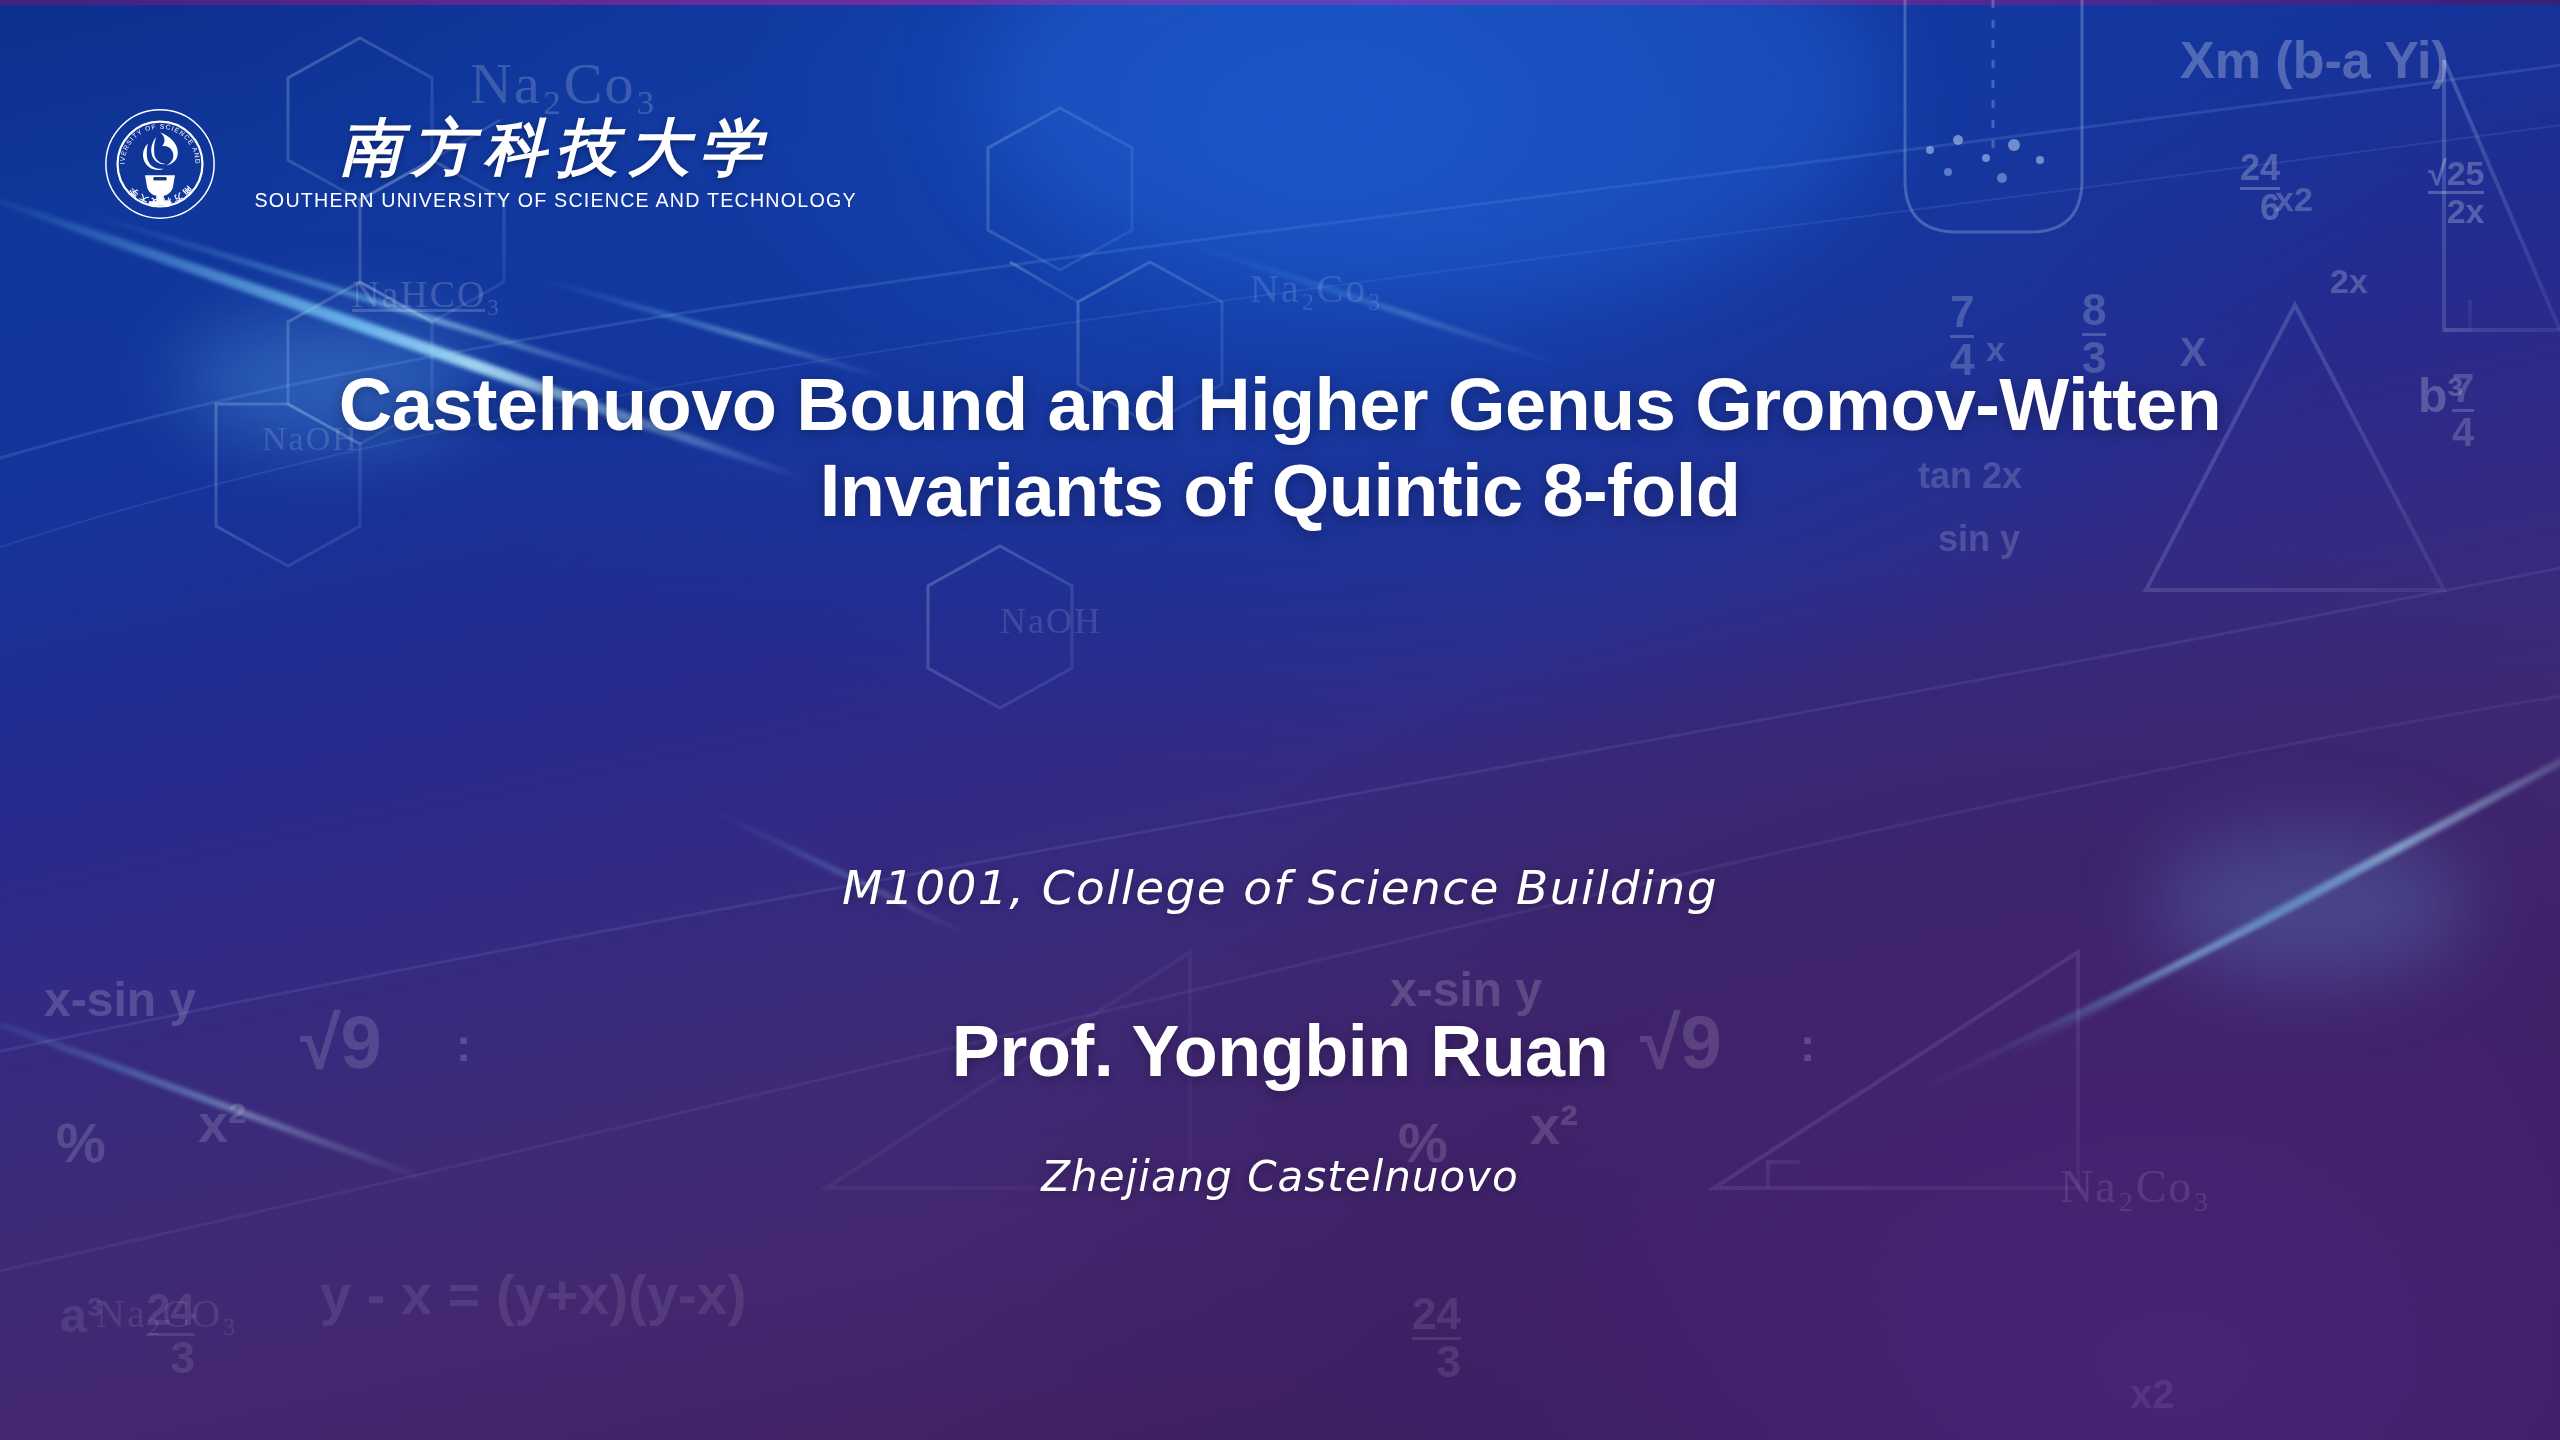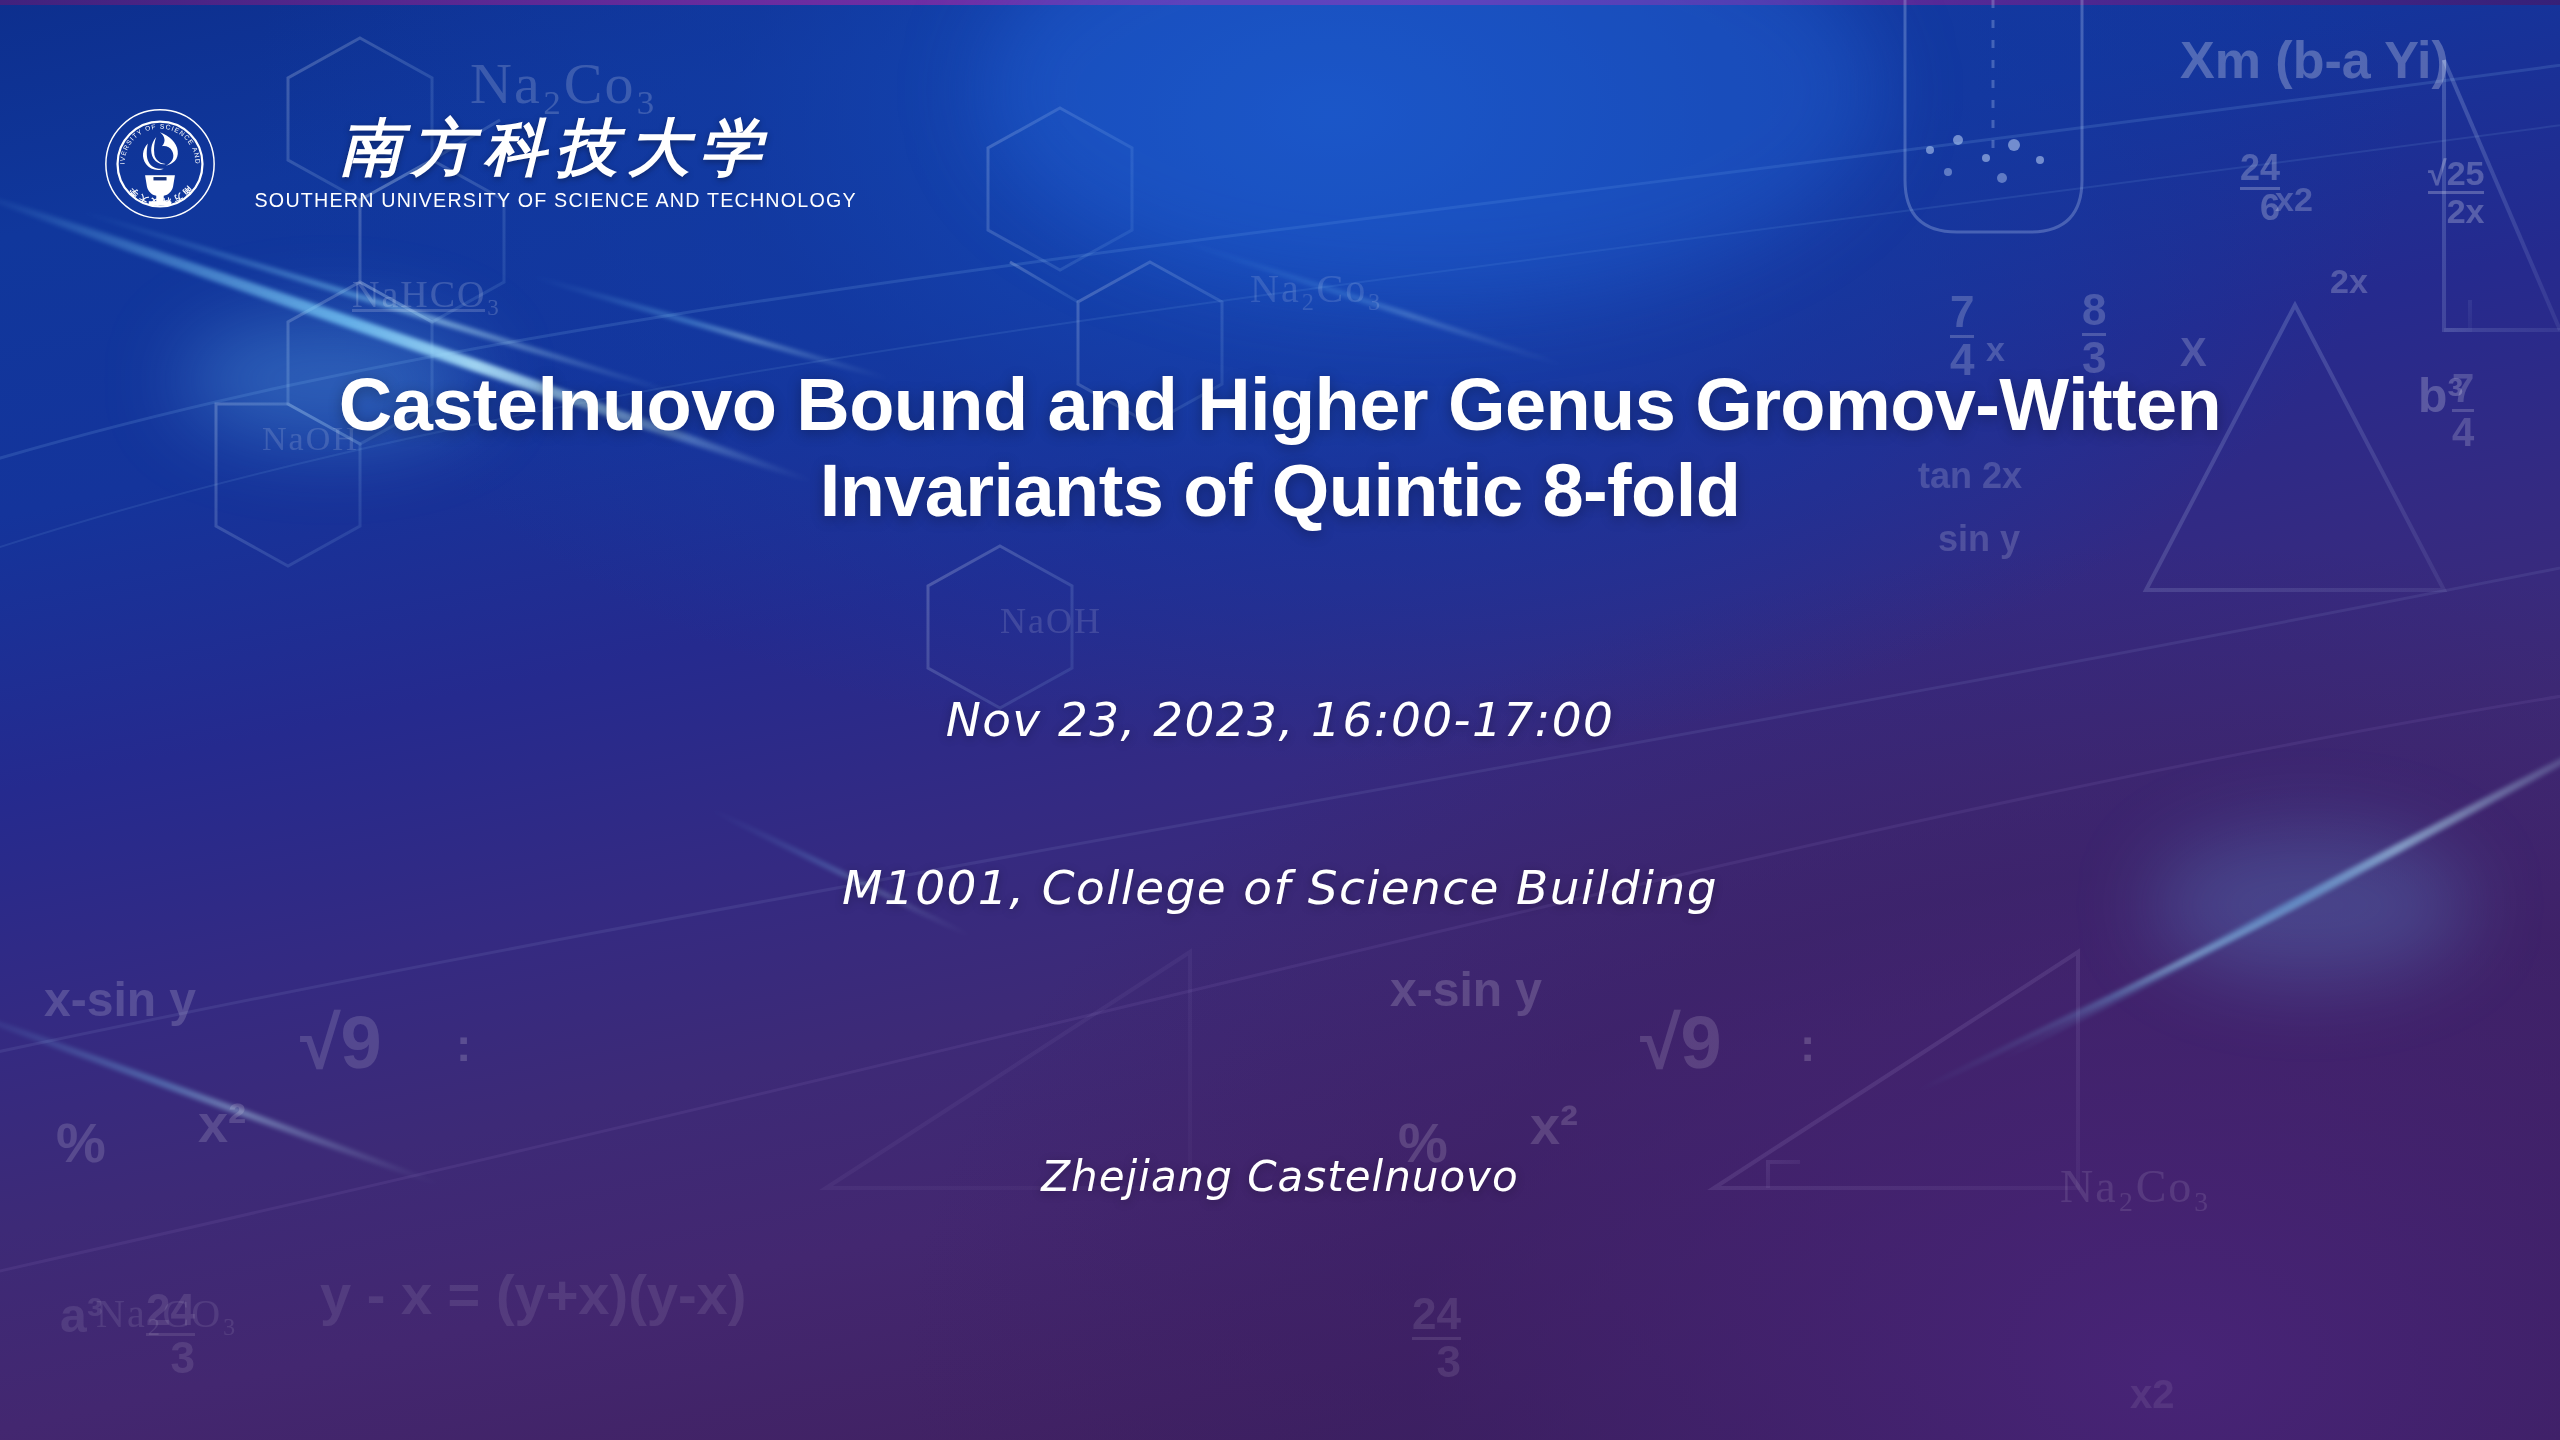--- a/index.html
+++ b/index.html
@@ -331,18 +331,18 @@
       </g>
     </svg>
     <div class="logo-text">
       <div class="logo-cn">南方科技大学</div>
       <div class="logo-en">SOUTHERN UNIVERSITY OF SCIENCE AND TECHNOLOGY</div>
     </div>
   </div>
 
   <div class="content">
     <div class="title">Castelnuovo Bound and Higher Genus Gromov-Witten Invariants of Quintic 8-fold</div>
-    <div class="date">Nov 23, 2023, 16:00-17:00</div>
     <div class="venue">M1001, College of Science Building</div>
+    <div class="speaker">Prof. Yongbin Ruan</div>
     <div class="affiliation">Zhejiang Castelnuovo</div>
   </div>
 
 </div>
 
 </body></html>

